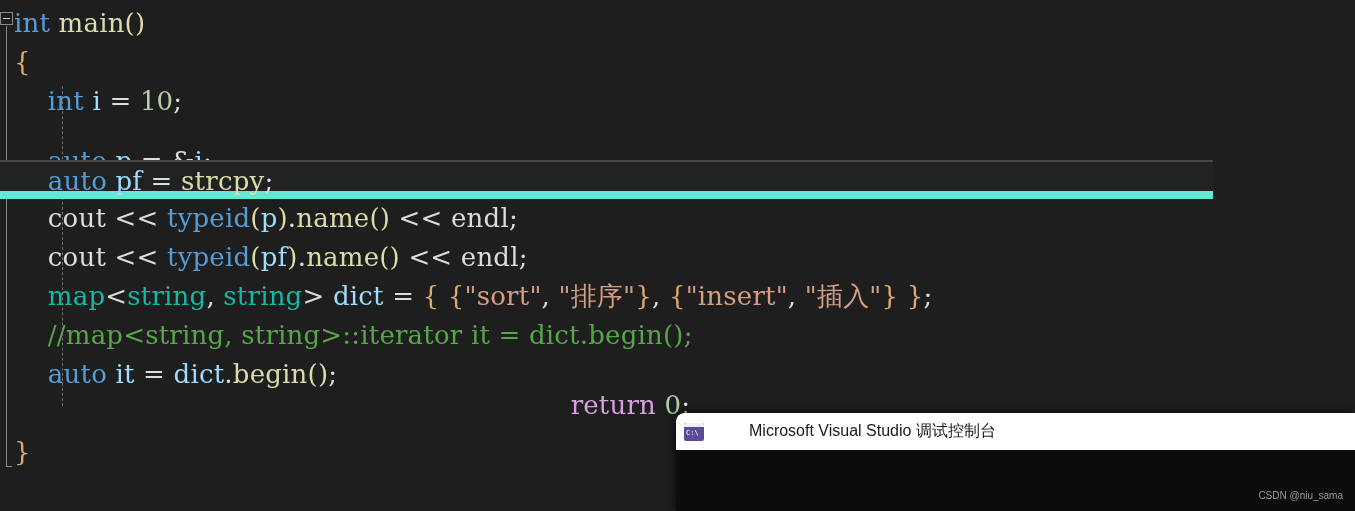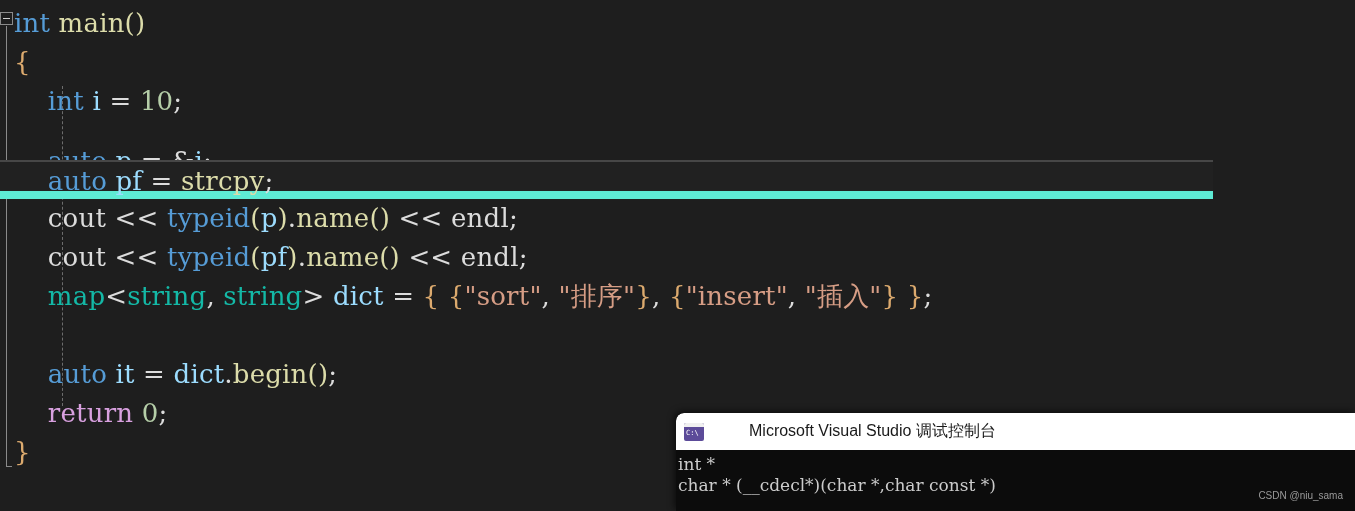--- a/index.html
+++ b/index.html
@@ -203,29 +203,28 @@
 
   <div class="code" id="code-lines">
       <div class="line" style="top: 4px;"><span class="txt"><span class="kw">int</span><span class="plain"> </span><span class="fn">main</span><span class="paren">()</span></span></div>
       <div class="line" style="top: 43px;"><span class="txt"><span class="brace">{</span></span></div>
       <div class="line" style="top: 82px;"><span class="txt"><span class="plain">    </span><span class="kw">int</span><span class="plain"> </span><span class="var">i</span><span class="plain"> = </span><span class="num">10</span><span class="plain">;</span></span></div>
       <div class="line" style="top: 121px; margin-top: 21px;"><span class="txt"><span class="plain">    </span><span class="kw">auto</span><span class="plain"> </span><span class="var">p</span><span class="plain"> = &amp;</span><span class="var">i</span><span class="plain">;</span></span></div>
       <div class="line current" style="top: 160px;"><span class="txt"><span class="plain">    </span><span class="kw">auto</span><span class="plain"> </span><span class="var">pf</span><span class="plain"> = </span><span class="fn">strcpy</span><span class="plain">;</span></span></div>
       <div class="line" style="top: 199px;"><span class="txt"><span class="plain">    </span><span class="plain">cout</span><span class="plain"> &lt;&lt; </span><span class="kw">typeid</span><span class="paren">(</span><span class="var">p</span><span class="paren">)</span><span class="plain">.</span><span class="fn">name</span><span class="paren">()</span><span class="plain"> &lt;&lt; </span><span class="plain">endl</span><span class="plain">;</span></span></div>
       <div class="line" style="top: 238px;"><span class="txt"><span class="plain">    </span><span class="plain">cout</span><span class="plain"> &lt;&lt; </span><span class="kw">typeid</span><span class="paren">(</span><span class="var">pf</span><span class="paren">)</span><span class="plain">.</span><span class="fn">name</span><span class="paren">()</span><span class="plain"> &lt;&lt; </span><span class="plain">endl</span><span class="plain">;</span></span></div>
       <div class="line" style="top: 277px;"><span class="txt"><span class="plain">    </span><span class="typ">map</span><span class="plain">&lt;</span><span class="typ">string</span><span class="plain">, </span><span class="typ">string</span><span class="plain">&gt; </span><span class="var">dict</span><span class="plain"> = </span><span class="brace">{ {</span><span class="str">"sort"</span><span class="plain">, </span><span class="str">"排序"</span><span class="brace">}</span><span class="plain">, </span><span class="brace">{</span><span class="str">"insert"</span><span class="plain">, </span><span class="str">"插入"</span><span class="brace">} }</span><span class="plain">;</span></span></div>
-      <div class="line" style="top: 316px;"><span class="txt"><span class="plain">    </span></span></div>
+      <div class="line" style="top: 316px;"><span class="txt"><span class="plain">    </span><span class="cmt">//map&lt;string, string&gt;::iterator it = dict.begin();</span></span></div>
       <div class="line" style="top: 355px;"><span class="txt"><span class="plain">    </span><span class="kw">auto</span><span class="plain"> </span><span class="var">it</span><span class="plain"> = </span><span class="var">dict</span><span class="plain">.</span><span class="fn">begin</span><span class="paren">()</span><span class="plain">;</span></span></div>
-      <div class="line" style="top: 394px;"><span class="txt"><span class="plain">    </span><span class="kw2">return</span><span class="plain"> </span><span class="num">0</span><span class="plain">;</span></span></div>
+      <div class="line" style="top: 386px; text-align: center;"><span class="txt"><span class="plain">    </span><span class="kw2">return</span><span class="plain"> </span><span class="num">0</span><span class="plain">;</span></span></div>
       <div class="line" style="top: 433px;"><span class="txt"><span class="brace">}</span></span></div>
     </div>
 
 </div>
 
 <div id="console">
   <div class="console-titlebar">
     <span class="console-icon"></span>
     <span class="console-title">Microsoft Visual Studio 调试控制台</span>
   </div>
-  <div class="console-body" id="console-body"><div>int *</div><div>char * (__cdecl*)(char *,char const *)</div></div>
 </div>
 
 <div id="watermark">CSDN @niu_sama</div>
 
 </body></html>

